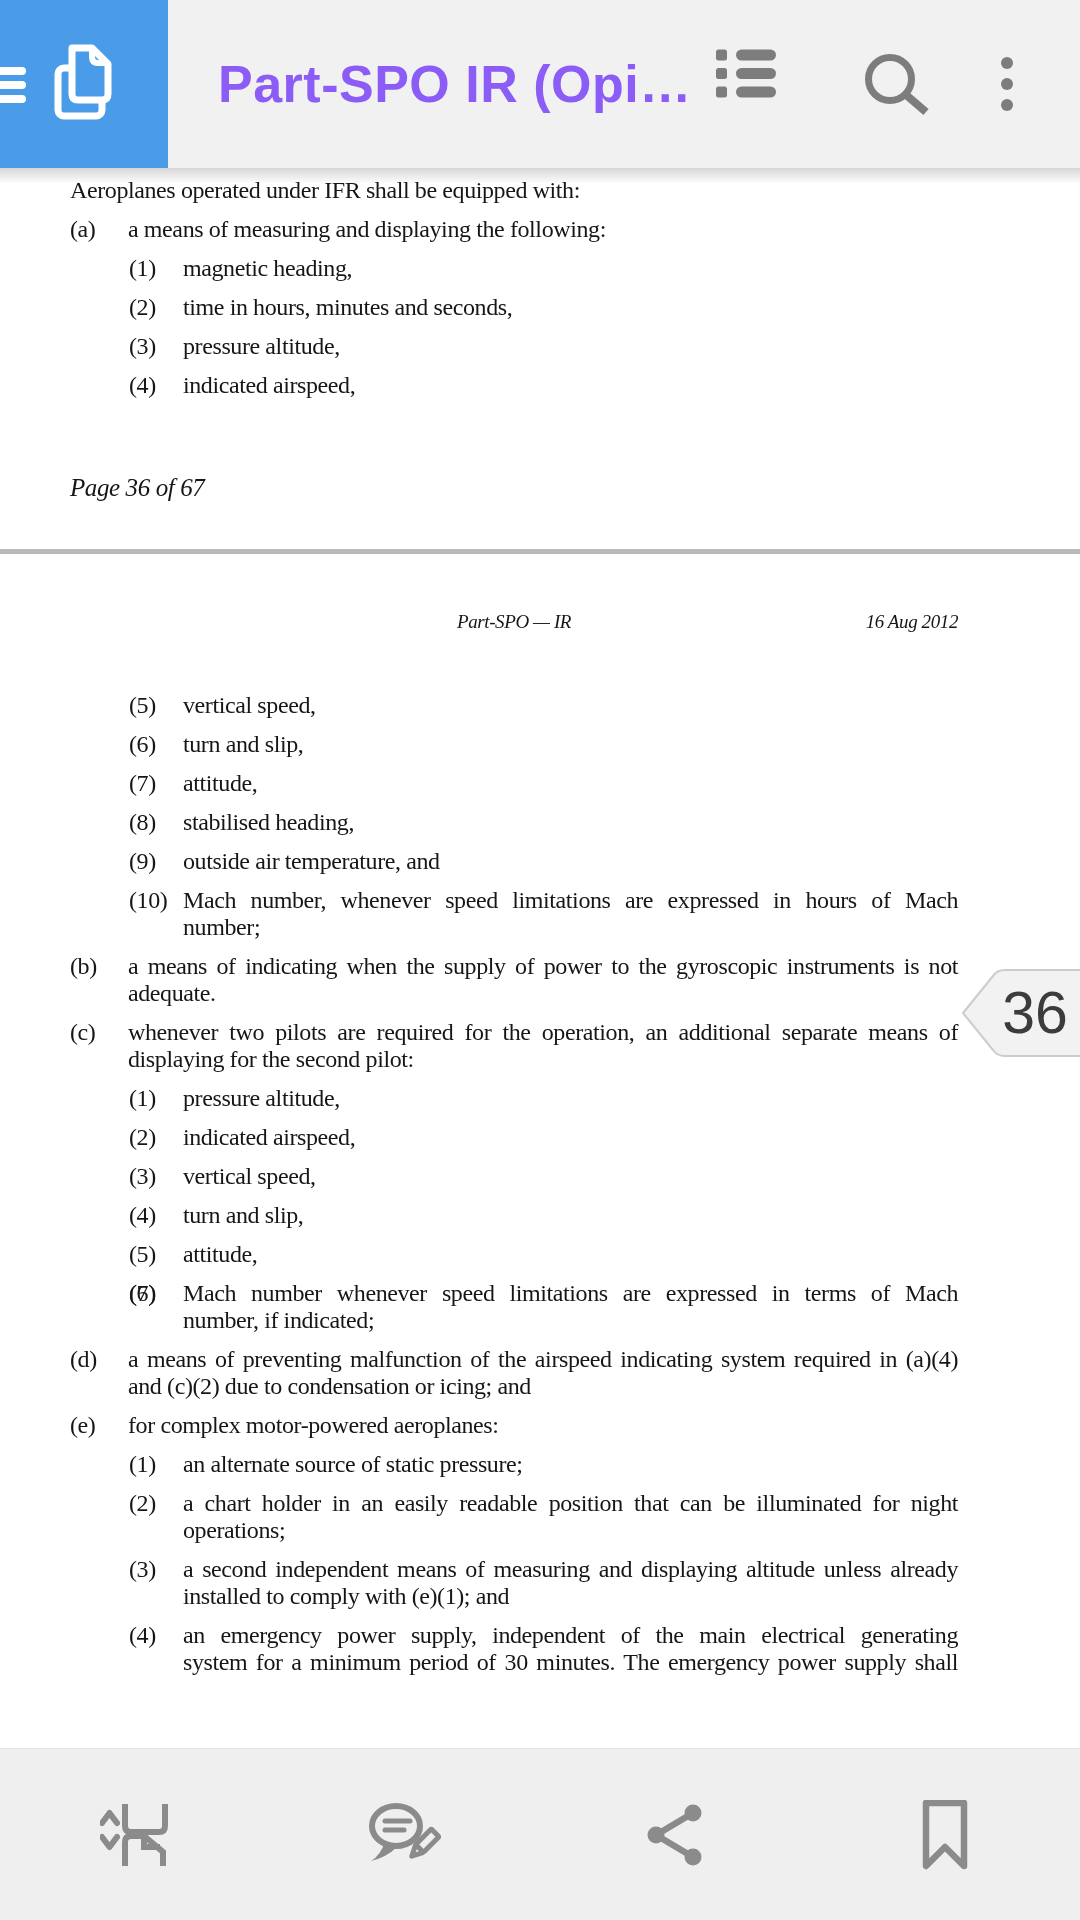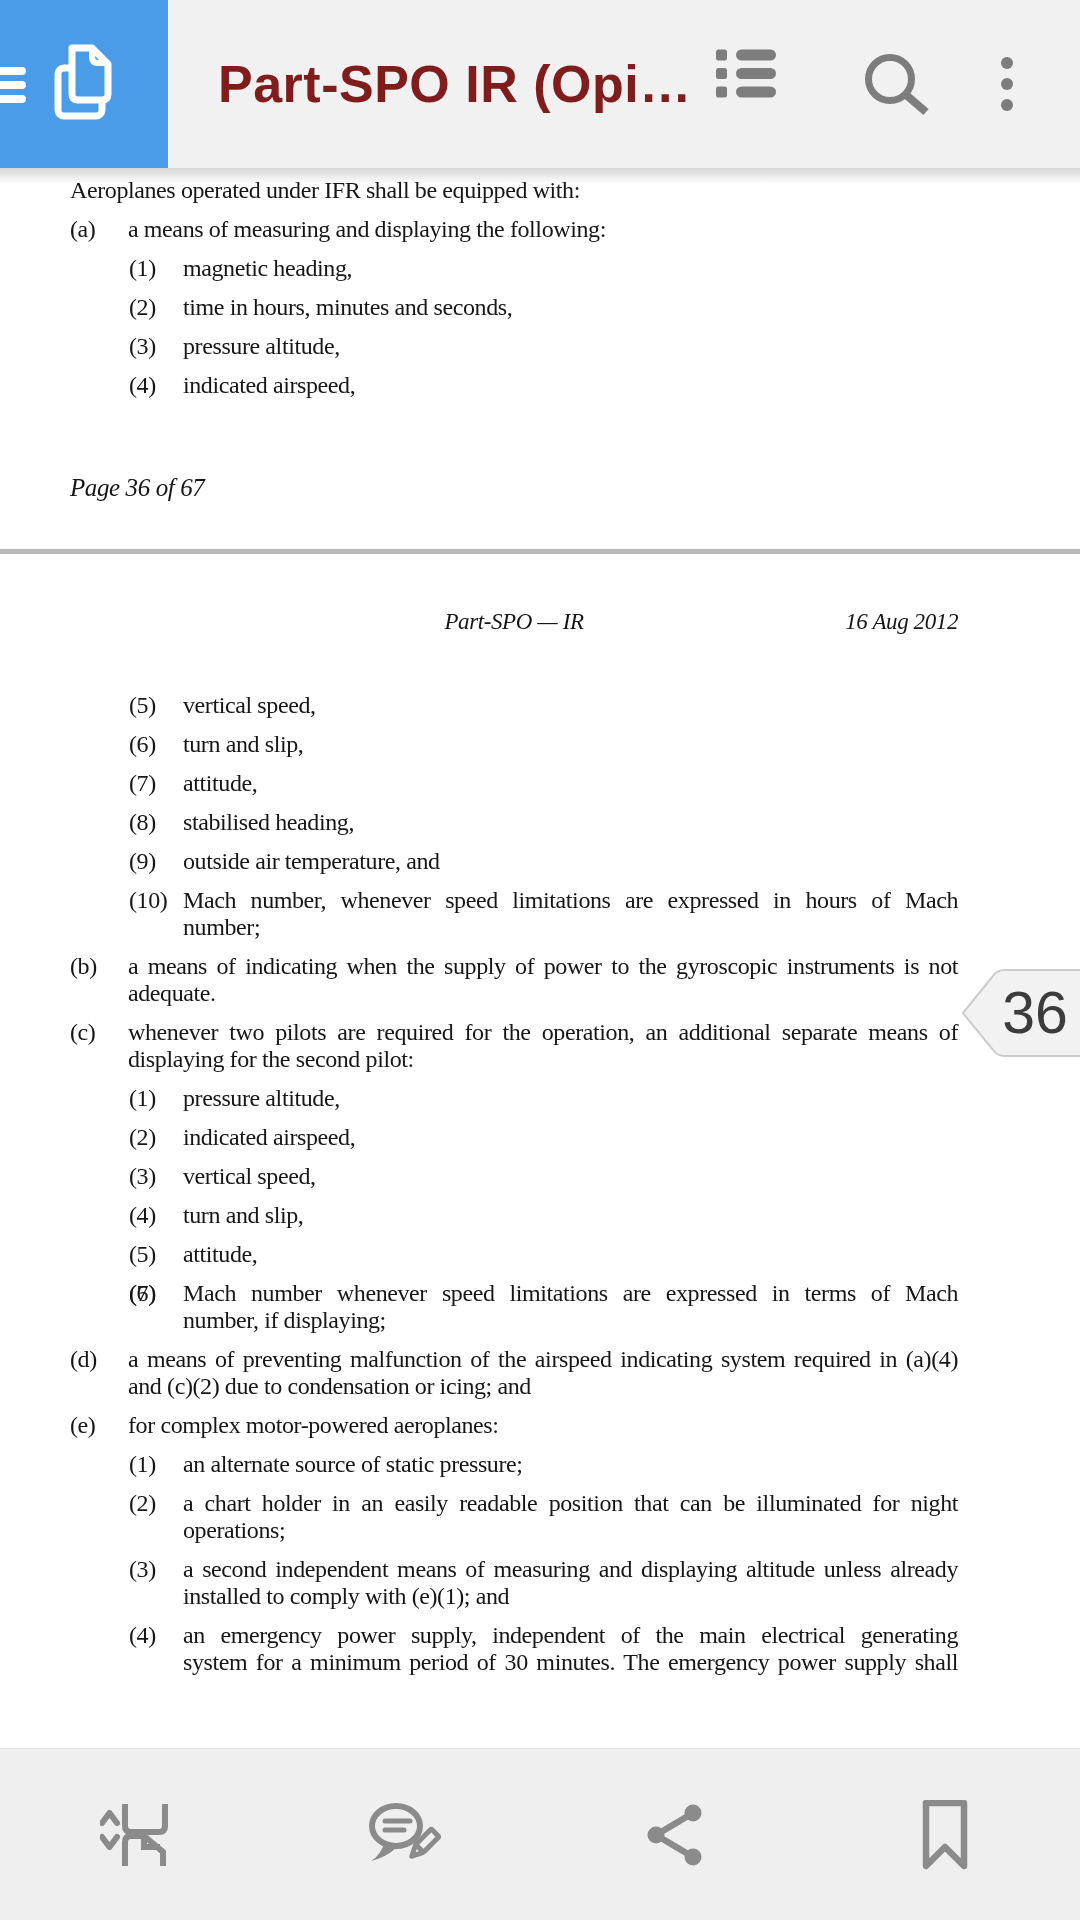--- a/index.html
+++ b/index.html
@@ -9,21 +9,21 @@
 
   
   .appbar { position:absolute; left:0; top:0; width:1080px; height:168px;
             background:#f1f1f2; z-index:5; }
   .doc-badge { position:absolute; left:0; top:0; width:168px; height:168px;
                background:#4b9ce8; overflow:hidden; cursor:pointer; }
   .ham-bar { position:absolute; left:-14px; width:40px; height:8px;
              background:#ffffff; border-radius:4px; }
   .app-title { position:absolute; left:218px; top:0; height:144px; line-height:168px;
                font-family:"Liberation Sans", sans-serif; font-weight:600;
-               font-size:52px; color:#7f1d1d; letter-spacing:0.5px; white-space:nowrap; }
+               font-size:52px; color:#8b5cf6; letter-spacing:0.5px; white-space:nowrap; }
   .ibtn { position:absolute; background:none; border:none; cursor:pointer; }
   .appbar-shadow { position:absolute; left:0; top:168px; width:1080px; height:16px;
                    background:linear-gradient(to bottom, rgba(0,0,0,0.16), rgba(0,0,0,0));
                    z-index:4; pointer-events:none; }
 
   
   .pageA, .pageB { position:absolute; left:0; width:1080px; background:#ffffff; }
   .pageA { top:168px; height:381px; }
   .pageB { top:554px; height:1366px; }
   .pcontent { position:absolute; left:70px; width:888px; font-size:24px;
@@ -40,21 +40,21 @@
   .ln { line-height:27px; }
   .jl { text-align:justify; text-align-last:justify; }
 
   .pfooter { margin-top:75px; text-align:left; font-style:italic; font-size:25px;
              line-height:27px; }
 
   .divider { position:absolute; left:0; top:549px; width:1080px; height:5px;
              background:#b9b9b9; z-index:2; }
 
   .runhead { position:relative; margin-top:54px; height:27px; line-height:27px;
-             font-style:italic; font-size:23px; margin-bottom:57px; }
+             font-style:italic; font-size:19px; margin-bottom:57px; }
   .rh-title { text-align:center; }
   .rh-date { position:absolute; right:0; top:0; }
 
   
   .page-bubble { position:absolute; right:0; top:967px; width:120px; height:92px;
                  z-index:6; cursor:pointer; }
   .page-bubble svg { position:absolute; left:0; top:0; }
   .bubble-num { position:absolute; left:8px; top:0; width:120px; height:92px;
                 display:flex; align-items:center; justify-content:center;
                 font-family:"Liberation Sans", sans-serif; font-size:59px;
@@ -247,21 +247,21 @@
             <div class="ln">attitude,</div>
           </div>
         </div>
         <div class="item lv2">
           <span class="lbl">(6)</span>
         </div>
         <div class="item lv2">
           <span class="lbl">(7)</span>
           <div class="txt">
             <div class="ln jl">Mach number whenever speed limitations are expressed in terms of Mach</div>
-            <div class="ln">number, if displaying;</div>
+            <div class="ln">number, if indicated;</div>
           </div>
         </div>
         <div class="item lv1">
           <span class="lbl">(d)</span>
           <div class="txt">
             <div class="ln jl">a means of preventing malfunction of the airspeed indicating system required in (a)(4)</div>
             <div class="ln">and (c)(2) due to condensation or icing; and</div>
           </div>
         </div>
         <div class="item lv1">

